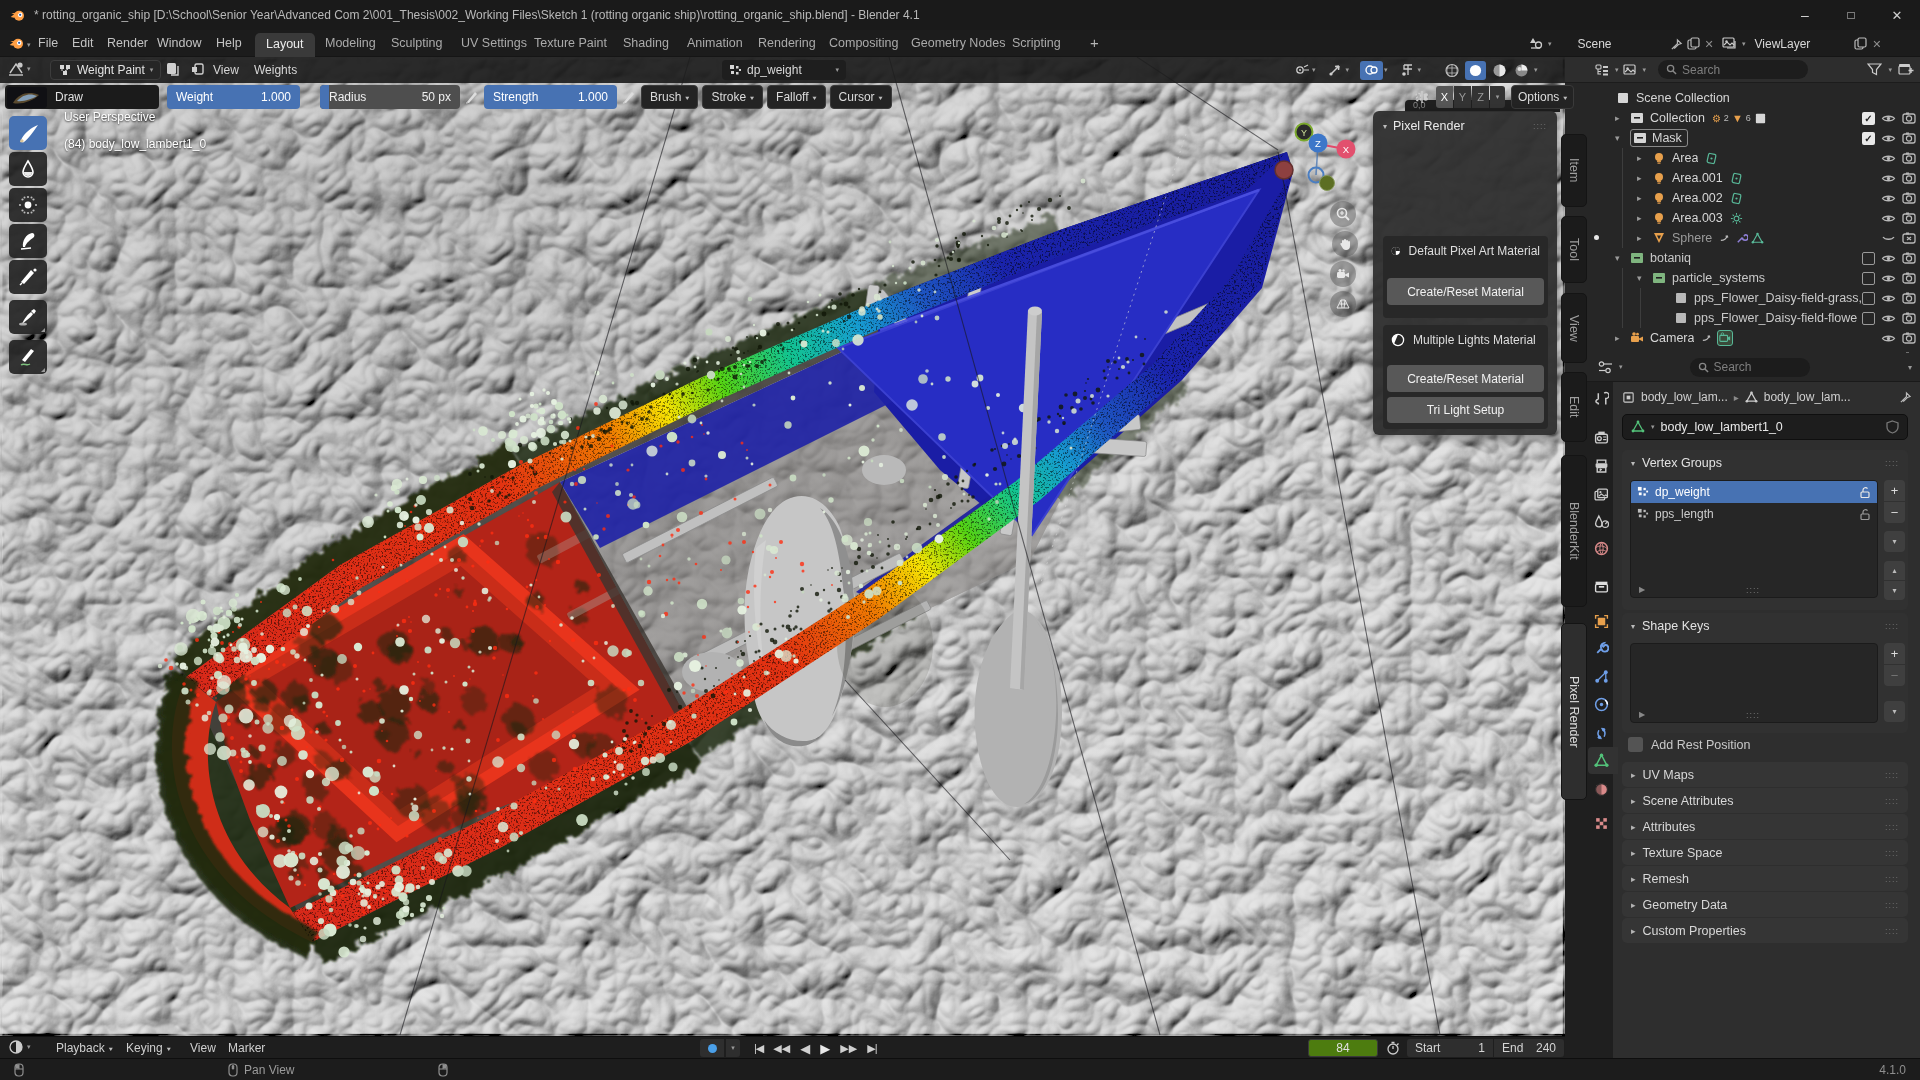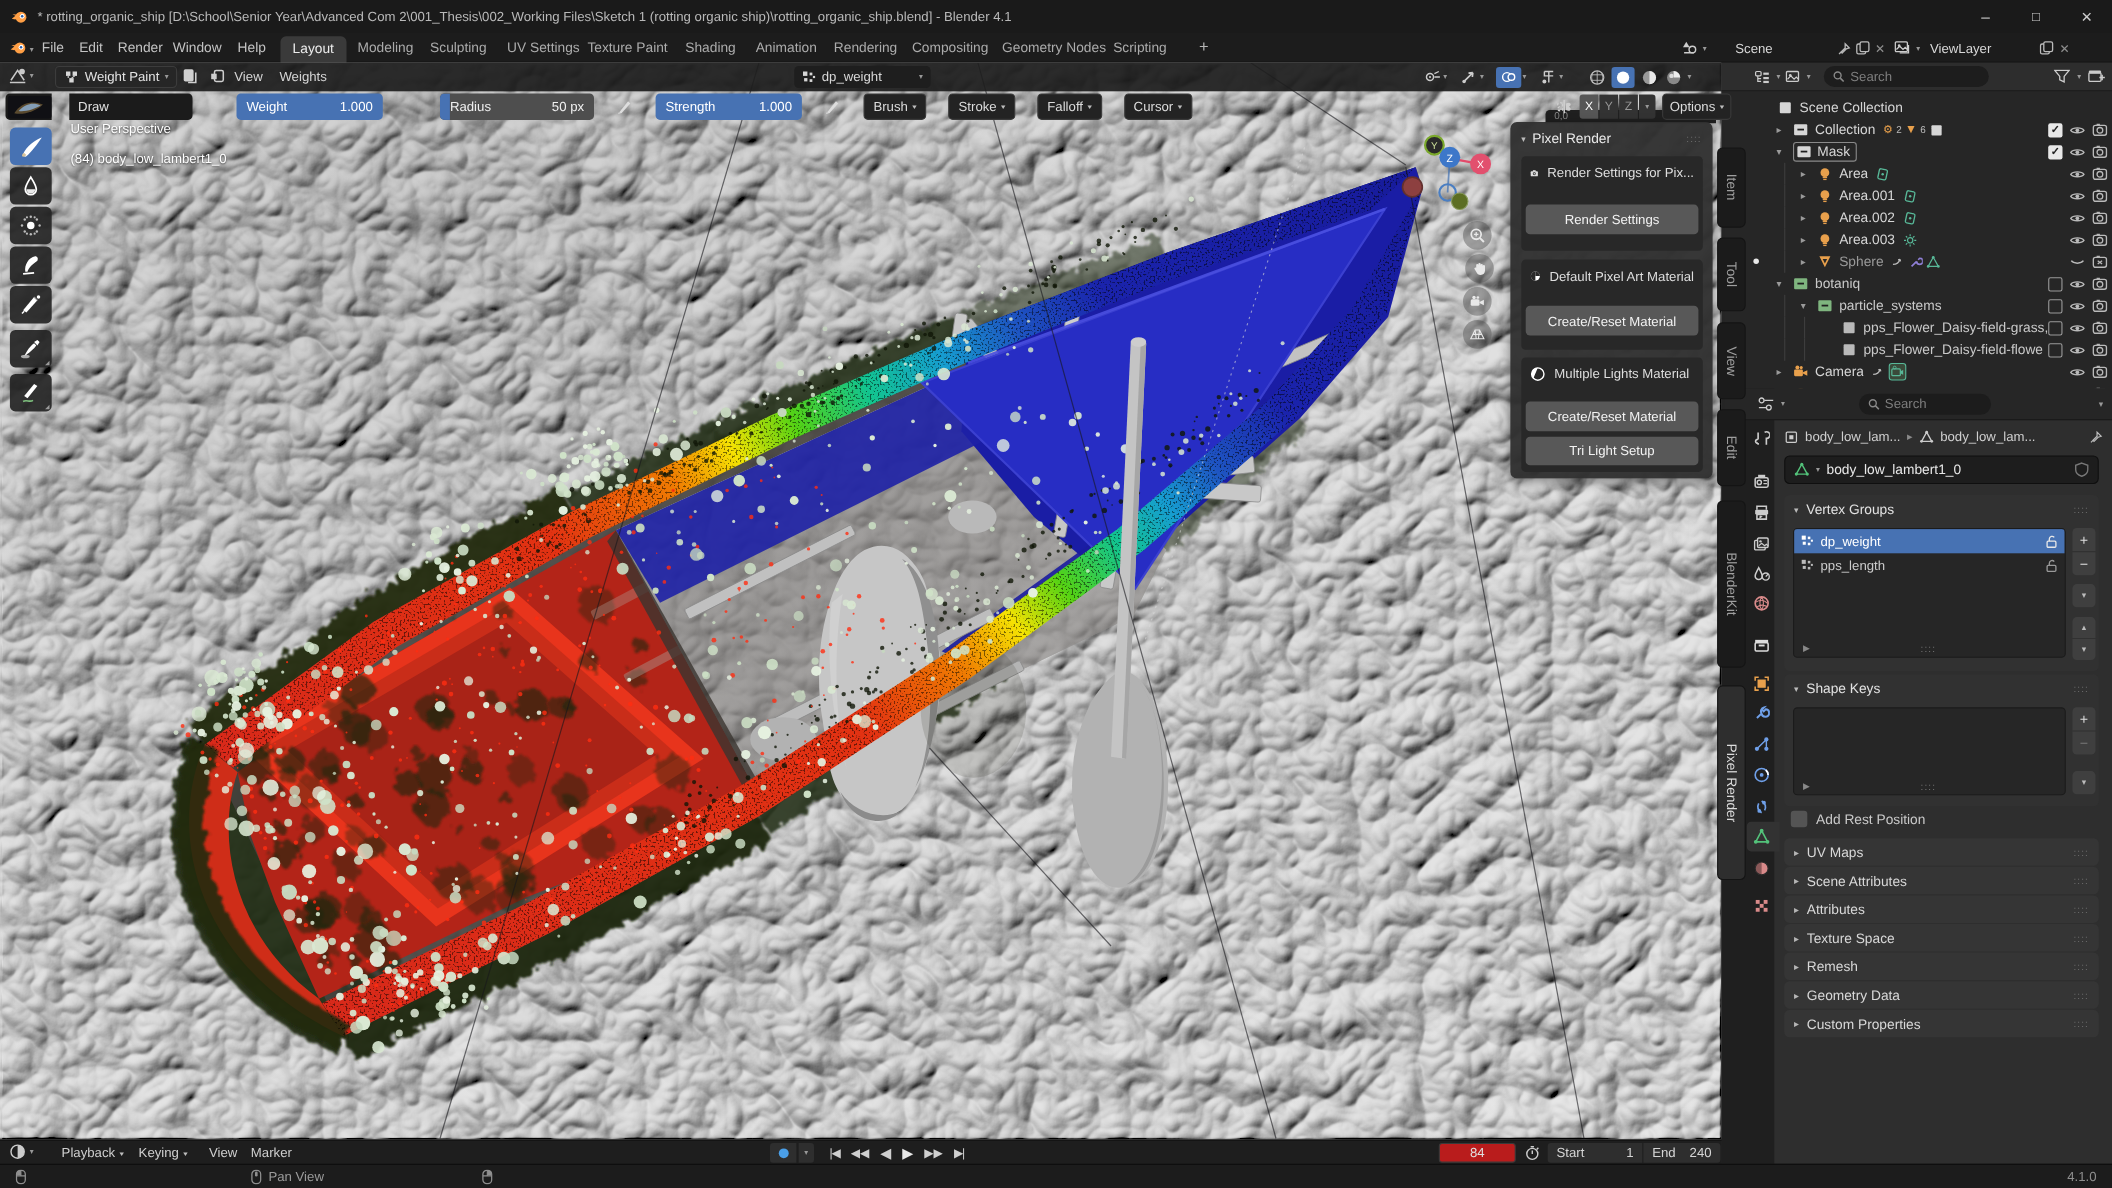--- a/index.html
+++ b/index.html
@@ -1602,21 +1602,21 @@
         <path d="M8.5 2.5 a6 6 0 0 1 0 12 Z" fill="#e8e8e8"></path>
       </svg>
 <svg style="margin-left:4px" width="17" height="17" viewBox="0 0 17 17">
         <circle cx="8.5" cy="8.5" r="6" fill="#888"></circle>
         <path d="M8.5 2.5 a6 6 0 0 1 6 6 L8.5 8.5 Z" fill="#eee"></path>
         <circle cx="6.5" cy="7" r="2" fill="#ddd"></circle>
       </svg>
 <span style="color:#999;font-size:7px;margin-left:3px">▾</span>
 </div>
   </div>
-<div class="abs row" style="left:5px;top:85px;height:24px;gap:16px">
+<div class="abs row" style="left:5px;top:85px;height:24px;gap:0px">
     <div class="row" style="height:24px;background:#1b1b1b;border-radius:4px 0 0 4px;padding:0 0 0 2px">
 <svg width="40" height="21" viewBox="0 0 40 21">
         <rect width="40" height="21" rx="3" fill="#101014"></rect>
         <path d="M6 16 C12 6 22 4 32 8 C26 14 14 18 6 16 Z" fill="#5a4a2f"></path>
         <path d="M10 14 C16 7 24 6 30 9 C25 12 16 15 10 14 Z" fill="#8fb3d9" opacity=".8"></path>
       </svg>
     </div>
     <div class="row" style="width:112px;height:24px;background:#1b1b1b;border-radius:0 4px 4px 0;color:#e2e2e2;font-size:12px;padding-left:8px">Draw</div>
     <span style="width:8px"></span>
     <div class="row" style="width:133px;height:24px;background:#4772b3;border-radius:4px;color:#fff;font-size:12px;padding:0 9px">
@@ -1765,32 +1765,20 @@
     <svg width="16" height="16" viewBox="0 0 16 16">
       <path d="M2 12 L6 4 h4 l4 8 Z M4.5 8 h7 M6 4 l1 8 M10 4 l-1 8" fill="none" stroke="#e8e8e8" stroke-width="1"></path>
     </svg>
   </div>
 <div class="abs" style="left:1405px;top:100px;width:155px;height:12px;background:#1f1f1f;border-radius:4px 4px 0 0;color:#888;font-size:9px;padding:0 8px;z-index:0">0,0</div>
 <div class="abs" style="left:1373px;top:111px;width:184px;height:324px;background:rgba(48,48,48,.96);border-radius:6px;box-shadow:0 3px 10px rgba(0,0,0,.4);z-index:3">
  <div class="row" style="height:30px;padding:0 10px">
   <span style="color:#bbb;font-size:8px;margin-right:6px">▾</span>
   <span style="color:#eaeaea;font-size:12.5px">Pixel Render</span>
   <span class="dots">::::</span>
- </div>
- <div class="abs" style="left:10px;top:31px;width:165px;height:86px;background:#282828;border-radius:4px">
-  <div class="row" style="padding:8px 8px 0 8px;gap:8px">
-   <svg width="15" height="13" viewBox="0 0 15 13">
-          <rect x="1" y="3" width="13" height="9" rx="1.5" fill="#ddd"></rect>
-          <rect x="5" y="1" width="5" height="3" fill="#ddd"></rect>
-          <circle cx="7.5" cy="7.5" r="2.6" fill="#282828"></circle>
-          <circle cx="7.5" cy="7.5" r="1.4" fill="#ddd"></circle>
-        </svg>
-   <span style="color:#dedede;font-size:12px;white-space:nowrap">Render Settings for Pix...</span>
-  </div>
-  <div class="abs" style="left:4px;top:44px;width:157px;background:#585858;border-radius:4px;color:#f2f2f2;font-size:12px;height:27px;display:flex;align-items:center;justify-content:center">Render Settings</div>
  </div>
  <div class="abs" style="left:10px;top:125px;width:165px;height:82px;background:#282828;border-radius:4px">
   <div class="row" style="padding:8px 8px 0 8px;gap:8px">
    <svg width="14" height="14" viewBox="0 0 14 14">
           <circle cx="7" cy="7" r="6" fill="#fff"></circle>
           <path d="M7 1 a6 6 0 0 0 0 12 Z" fill="#282828"></path>
           <path d="M7 7 L13 7 A6 6 0 0 0 7 1 Z" fill="#282828"></path>
         </svg>
    <span style="color:#dedede;font-size:12px;white-space:nowrap">Default Pixel Art Material</span>
   </div>
@@ -2478,21 +2466,21 @@
       <span style="width:6px"></span>
 <span style="color:#cfcfcf;font-size:13px">◀</span>
       <span style="width:6px"></span>
 <span style="color:#e8e8e8;font-size:13px">▶</span>
       <span style="width:6px"></span>
 <span style="color:#cfcfcf;font-size:11px">▶▶</span>
       <span style="width:6px"></span>
 <span style="color:#cfcfcf;font-size:11px;letter-spacing:-1px">▶|</span>
 </div>
     <div class="abs row" style="left:1308px;top:2px;gap:0">
-<div class="row" style="width:70px;height:18px;background:#b91c1c;border:1px solid #3a3a3a;border-radius:3px;justify-content:center;color:#e0e0e0;font-size:12px">84</div>
+<div class="row" style="width:70px;height:18px;background:#4d7c0f;border:1px solid #3a3a3a;border-radius:3px;justify-content:center;color:#e0e0e0;font-size:12px">84</div>
 <div class="row" style="width:24px;height:18px;justify-content:center;margin-left:3px">
         <svg width="14" height="14" viewBox="0 0 14 14">
           <circle cx="7" cy="8" r="5" fill="none" stroke="#ccc" stroke-width="1.3"></circle>
           <path d="M7 8 V5 M5.5 1.5 h3 M11 4 l1.5-1.5" stroke="#ccc" stroke-width="1.3"></path>
         </svg>
       </div>
 <div class="row" style="width:86px;height:18px;background:#2e2e2e;border-radius:3px 0 0 3px;margin-left:2px;padding:0 8px;color:#d5d5d5;font-size:12px;justify-content:space-between">
         <span>Start</span>
         <span>1</span>
       </div>

